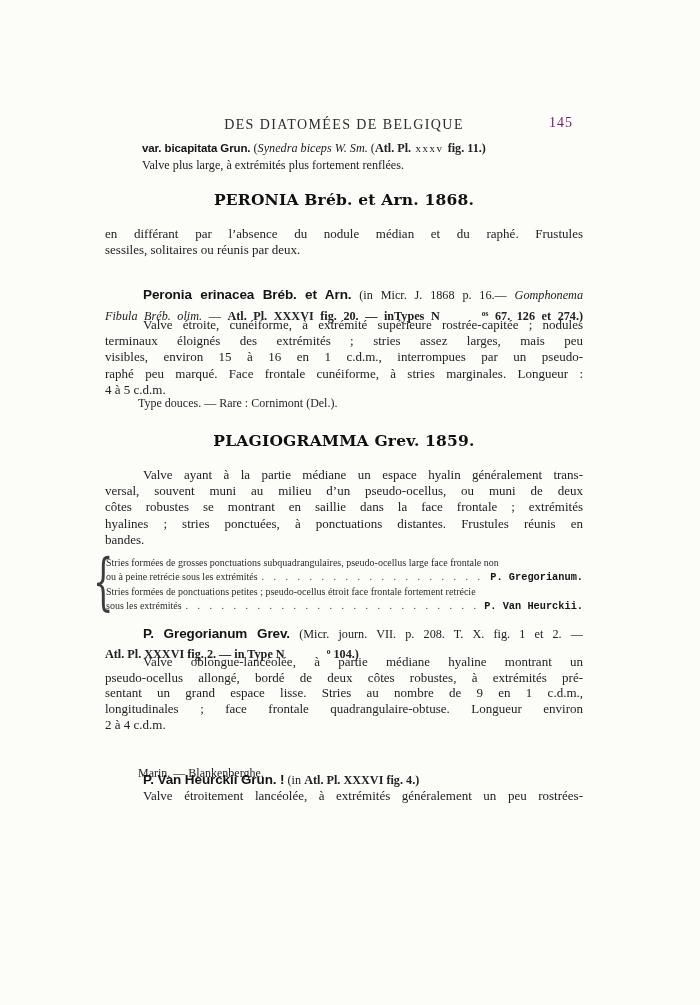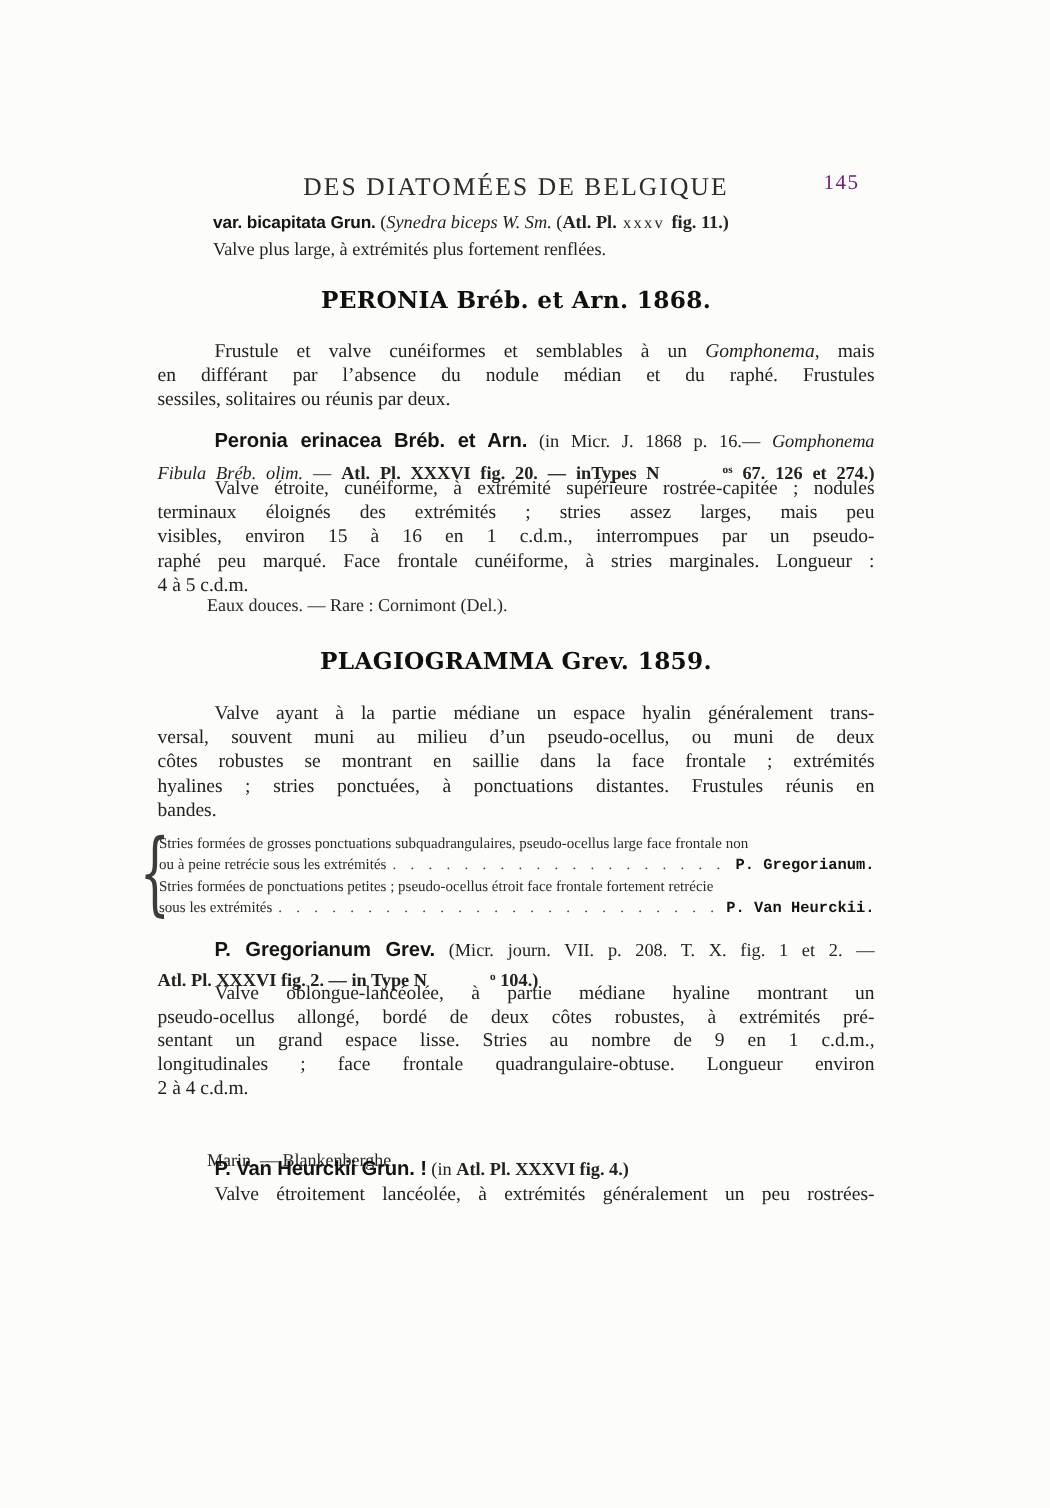--- a/index.html
+++ b/index.html
@@ -1,21 +1,21 @@
 <!DOCTYPE html>
 <html><head>
 <meta charset="utf-8">
 <style>
   html,body{margin:0;padding:0;background:#fff;}
   .page{position:relative;width:700px;height:1005px;background:#fcfcf9;
         font-family:"Liberation Serif",serif;color:#222;overflow:hidden;}
   .blk{position:absolute;left:105px;width:478px;}
   
   .runhead{position:absolute;left:105px;top:115px;width:478px;text-align:center;}
-  .rh-title{font-size:17px;letter-spacing:1.4px;color:#2c2c2c;}
+  .rh-title{font-size:14px;letter-spacing:1.4px;color:#2c2c2c;}
   .rh-num{position:absolute;right:10px;top:0;font-size:14px;letter-spacing:1px;color:#701a75;}
   
   .body{font-size:13px;line-height:16.2px;}
   .line{text-align:justify;}
   .j{text-align-last:justify;}
   .end{text-align-last:auto;}
   .ind{text-indent:38px;}
   .it{font-style:italic;}
   .bserif{font-weight:700;}
   
@@ -57,39 +57,38 @@
   </header>
 
   <section class="blk var-blk" style="top:140px;">
     <div class="line end"><span class="bname sz115">var. bicapitata Grun.</span><span> (</span><span class="it">Synedra biceps W. Sm.</span><span> (</span><span class="bserif">Atl. Pl.</span><span class="sc"> xxxv </span><span class="bserif">fig. 11.)</span></div>
     <div class="line end">Valve plus large, à extrémités plus fortement renflées.</div>
   </section>
 
   <div class="blk gheading" style="top:190px;">PERONIA Bréb. et Arn. 1868.</div>
 
   <section class="blk body" style="top:226px;">
-    <div class="line j ind"><span>Frustule et valve cunéiformes et semblables à un </span><span class="it">Gomphonema</span><span>, mais</span></div>
     <div class="line j">en différant par l’absence du nodule médian et du raphé. Frustules</div>
     <div class="line end">sessiles, solitaires ou réunis par deux.</div>
   </section>
 
   <section class="blk sphead" style="top:285px;">
     <div class="line j ind"><span class="bname sz135">Peronia erinacea Bréb. et Arn.</span><span class="ref"> (in Micr. J. 1868 p. 16.— </span><span class="ref it">Gomphonema</span></div>
     <div class="line j"><span class="ref it">Fibula Bréb. olim.</span><span class="ref"> — </span><span class="refb">Atl. Pl. XXXVI fig. 20. — inTypes N</span><span class="refb sups">os</span><span class="refb"> 67. 126 et 274.)</span></div>
   </section>
 
   <section class="blk body" style="top:317px;">
     <div class="line j ind">Valve étroite, cunéiforme, à extrémité supérieure rostrée-capitée ; nodules</div>
     <div class="line j">terminaux éloignés des extrémités ; stries assez larges, mais peu</div>
     <div class="line j">visibles, environ 15 à 16 en 1 c.d.m., interrompues par un pseudo-</div>
     <div class="line j">raphé peu marqué. Face frontale cunéiforme, à stries marginales. Longueur :</div>
     <div class="line end">4 à 5 c.d.m.</div>
   </section>
 
-  <div class="blk habitat" style="top:396px;">Eaux douces. — Rare : Cornimont (Del.).</div>
+  <div class="blk habitat" style="top:396px;">Type douces. — Rare : Cornimont (Del.).</div>
 
   <div class="blk gheading" style="top:431px;">PLAGIOGRAMMA Grev. 1859.</div>
 
   <section class="blk body" style="top:467px;">
     <div class="line j ind">Valve ayant à la partie médiane un espace hyalin généralement trans-</div>
     <div class="line j">versal, souvent muni au milieu d’un pseudo-ocellus, ou muni de deux</div>
     <div class="line j">côtes robustes se montrant en saillie dans la face frontale ; extrémités</div>
     <div class="line j">hyalines ; stries ponctuées, à ponctuations distantes. Frustules réunis en</div>
     <div class="line end">bandes.</div>
   </section>

